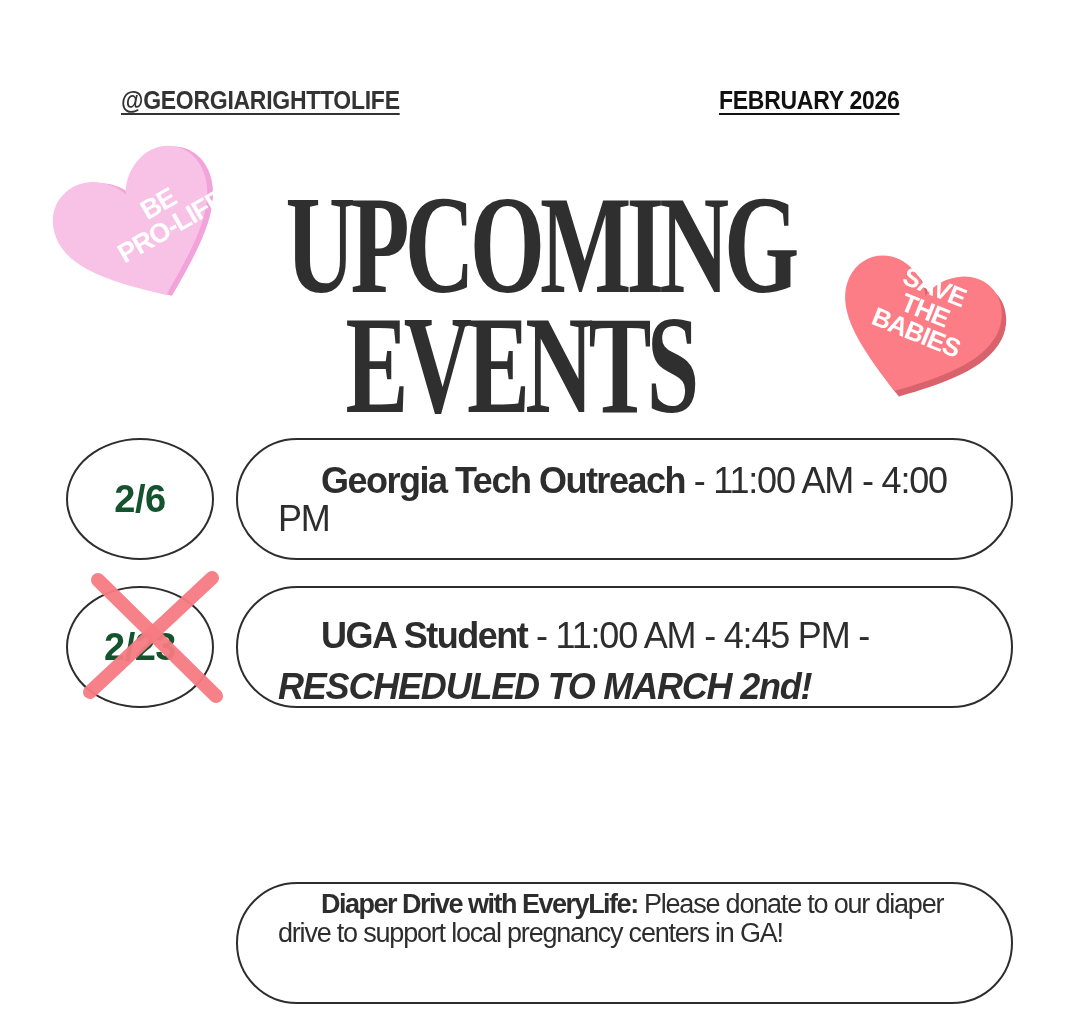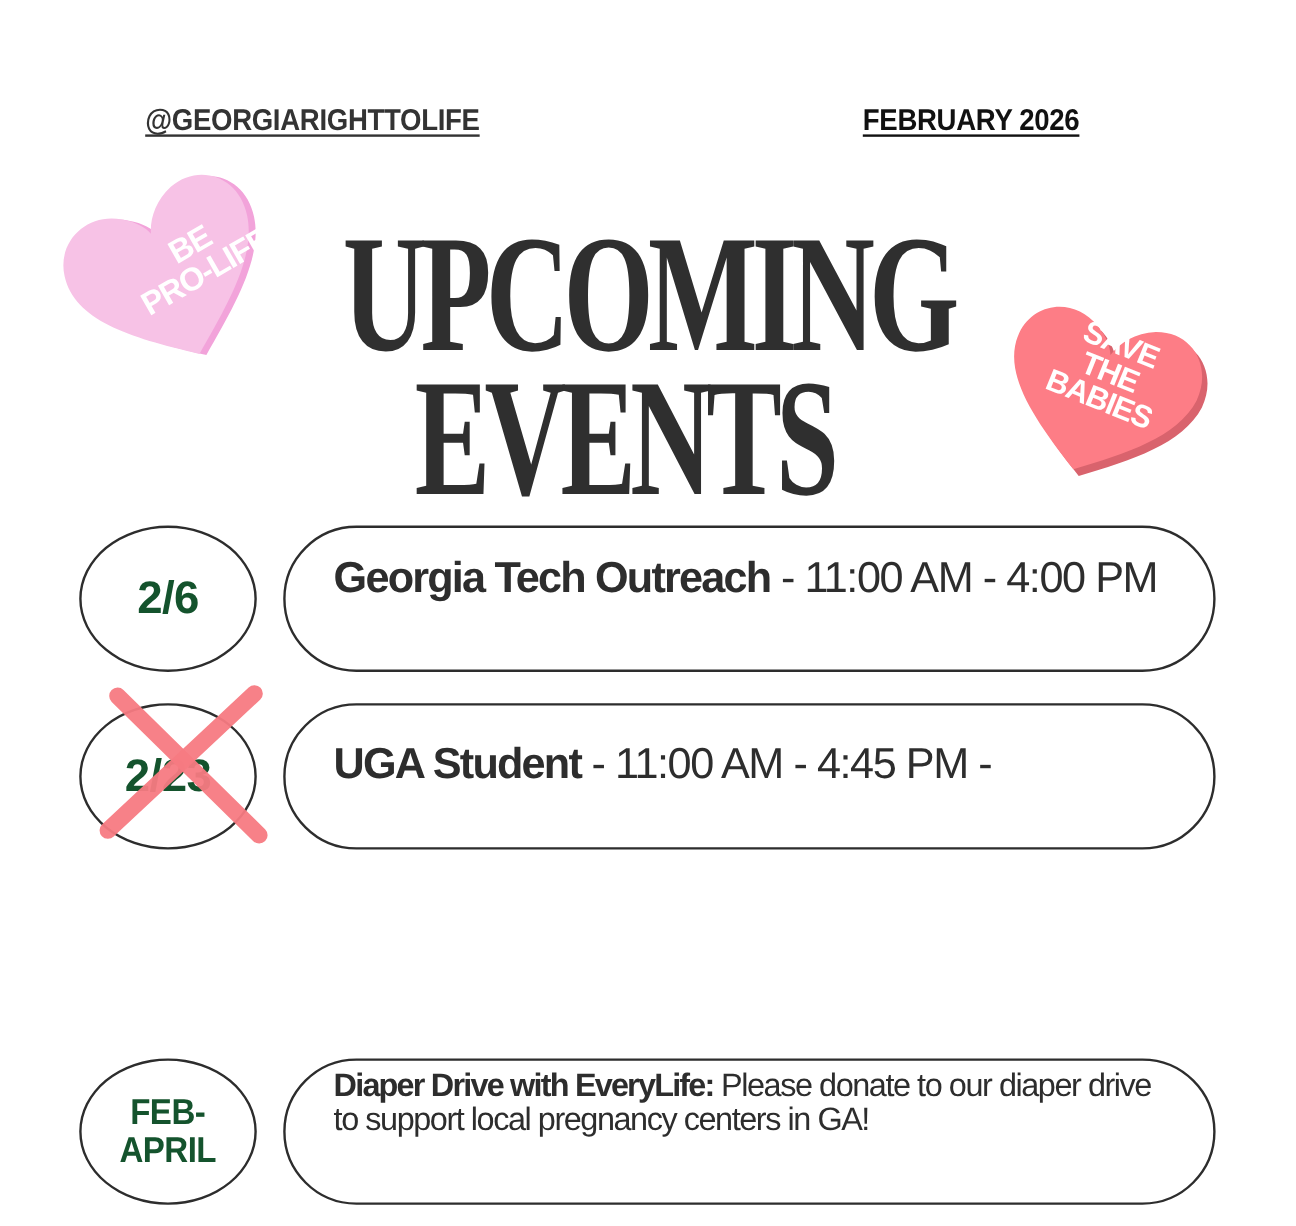--- a/index.html
+++ b/index.html
@@ -22,21 +22,21 @@
 
   #heart-right { left: 828px; top: 245px; width: 180px; height: 160px; }
   #heart-right .heart-text { left: 22px; top: 28px; width: 150px; font-size: 26px; transform: rotate(22deg); }
 
   .row { position: absolute; left: 66px; width: 950px; height: 126px; }
   .date-pill { position: absolute; left: 0; top: 0; width: 148px; height: 122px; border: 2px solid #2d2d2d; border-radius: 50%; display: flex; align-items: center; justify-content: center; font-weight: 700; color: #14532d; box-sizing: border-box; }
   .date-pill .dt { font-size: 38px; letter-spacing: -0.5px; }
   .date-pill .dt.small { font-size: 30px; line-height: 1.05; text-align: center; transform: scaleX(0.92); }
   .event-pill { position: absolute; left: 170px; top: 0; width: 777px; height: 122px; border: 2px solid #2d2d2d; border-radius: 61px / 61px; box-sizing: border-box; padding: 22px 40px 0 40px; }
   .event-text { font-size: 36px; line-height: 1.05; color: #2d2d2d; letter-spacing: -1.2px; }
-  .event-text b { font-weight: 700; letter-spacing: -1.5px; }
+  .event-text b { font-weight: 700; letter-spacing: -1.5px; margin-left: 43px; }
   .event-text .reg { font-weight: 400; }
   .event-text .ital { font-style: italic; font-weight: 700; }
 
   #row-1 { top: 438px; }
   #row-2 { top: 586px; }
   #row-3 { top: 734px; }
   #row-4 { top: 882px; }
   #row-3 .event-text { line-height: 1.42; padding-top: 0; }
   #row-2 .event-text { line-height: 1.42; }
   #row-4 .event-pill { padding-top: 6px; }
@@ -91,27 +91,24 @@
 
 <div id="row-2" class="row">
   <div class="date-pill">
     <span class="dt">2/23</span>
   </div>
   <svg class="cross" viewBox="0 0 150 136">
     <line x1="18" y1="12" x2="136" y2="128" stroke="#f77b82" stroke-width="14" stroke-linecap="round" opacity="0.95"></line>
     <line x1="132" y1="10" x2="10" y2="124" stroke="#f77b82" stroke-width="14" stroke-linecap="round" opacity="0.95"></line>
   </svg>
   <div class="event-pill">
-    <div class="event-text"><b>UGA Student</b><span class="reg">  - 11:00 AM - 4:45 PM - </span><br></div>
+    <div class="event-text"><b>UGA Student</b><span class="reg">  - 11:00 AM - 4:45 PM - </span><br><span class="ital">RESCHEDULED TO MARCH 2nd!</span></div>
   </div>
 </div>
 
 <div id="row-3" class="row">
 </div>
 
 <div id="row-4" class="row">
-  <div class="date-pill">
-    <span class="dt small"><span>FEB-</span><br><span>APRIL</span></span>
-  </div>
   <div class="event-pill">
     <div class="event-text"><b>Diaper Drive with EveryLife:</b><span class="reg"> Please donate to our diaper drive to support local pregnancy centers in GA!</span></div>
   </div>
 </div>
 
 </body></html>

